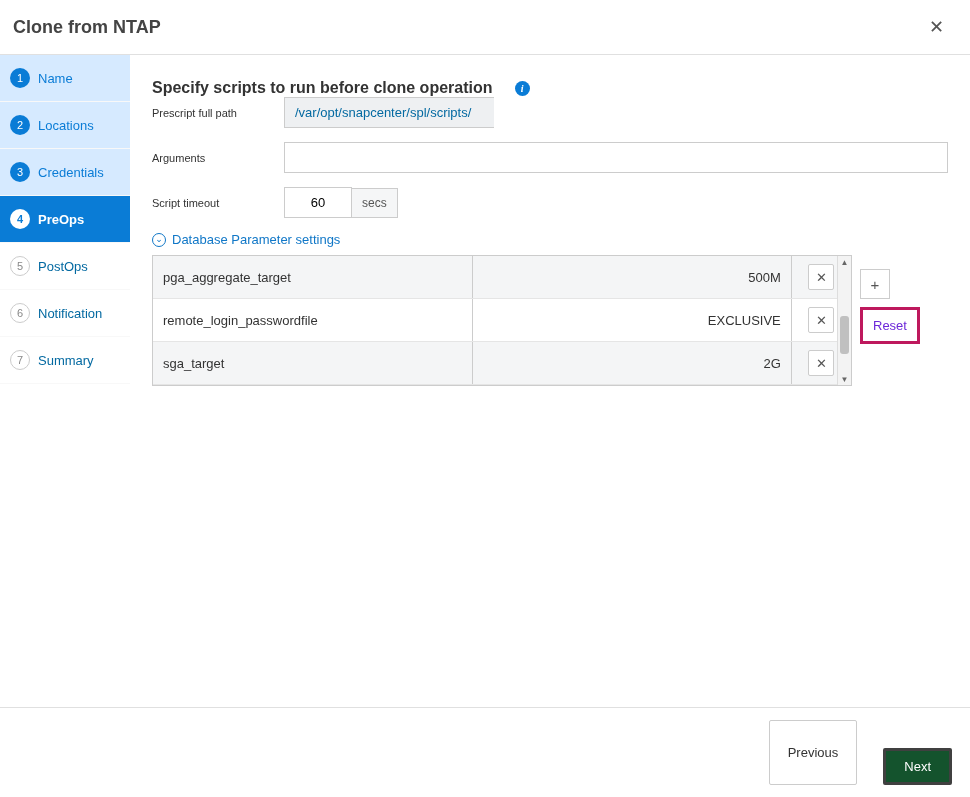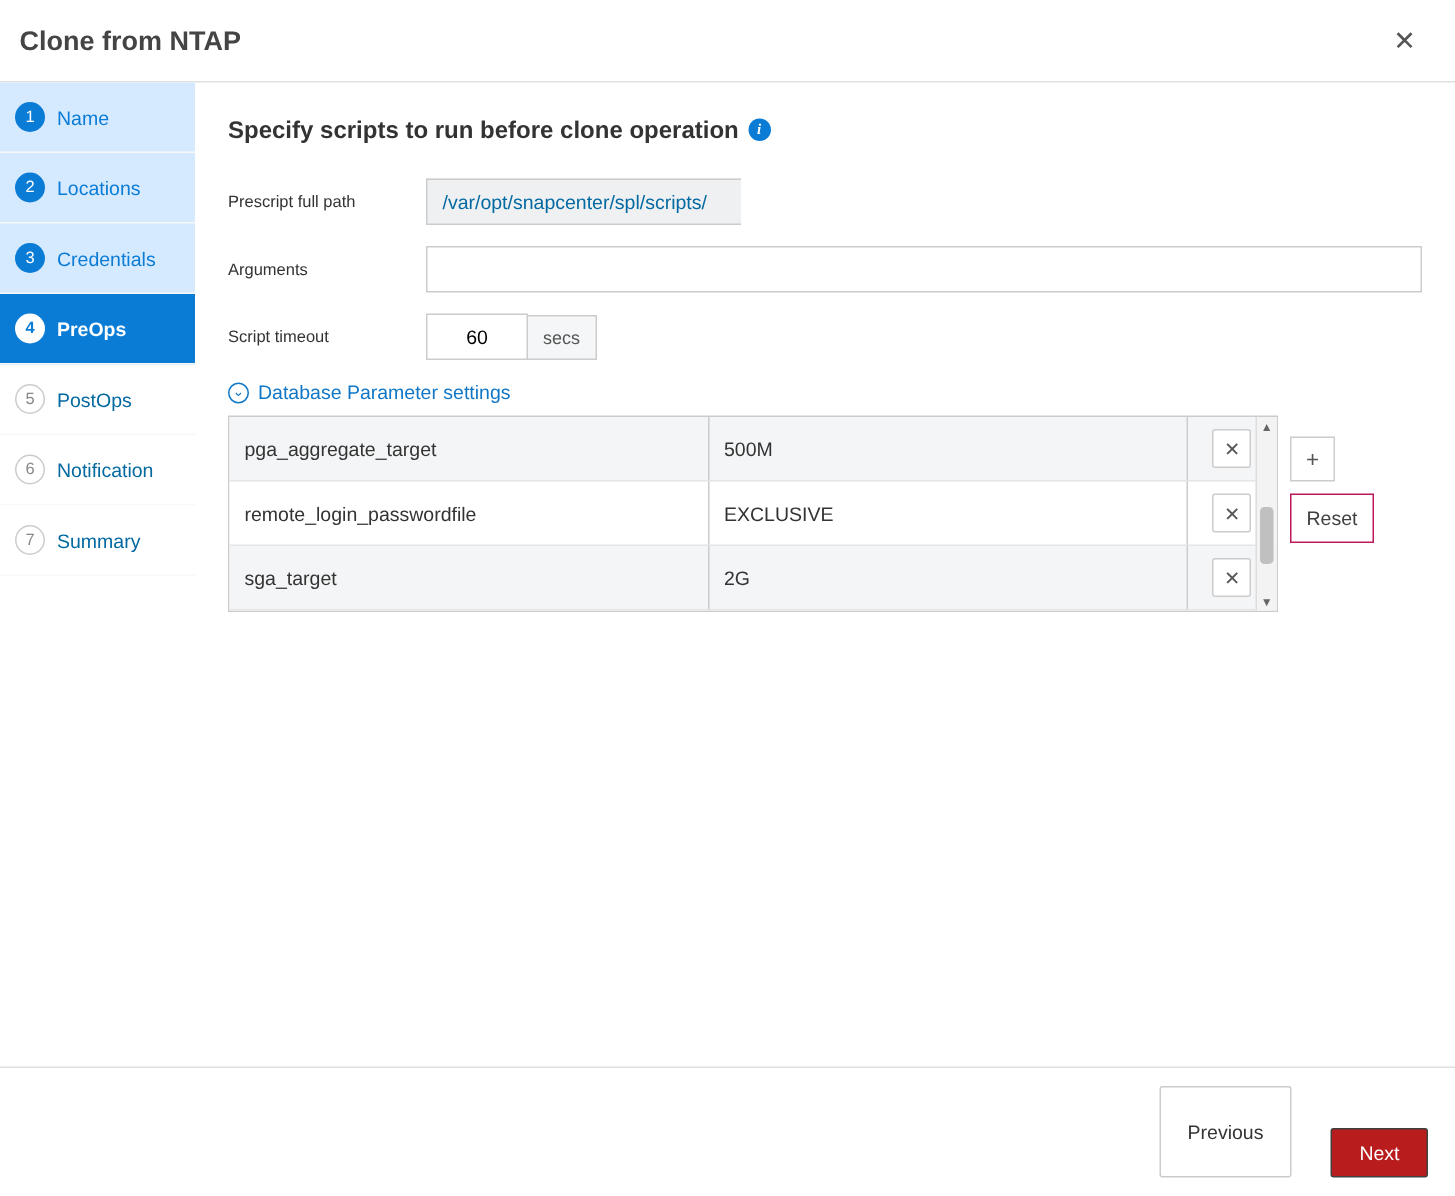--- a/index.html
+++ b/index.html
@@ -18,21 +18,21 @@
 .step.pending { background: #fff; color: #888; }
 .step-circle { width: 20px; height: 20px; border-radius: 50%; display: flex; align-items: center; justify-content: center; font-size: 11px; margin-right: 8px; flex-shrink: 0; }
 .step.done .step-circle { background: #0a7cd6; color: #fff; }
 .step.active .step-circle { background: #fff; color: #0a7cd6; font-weight: 600; }
 .step.pending .step-circle { background: #fff; border: 1px solid #ccc; color: #888; }
 .step.done .step-label { color: #0a7cd6; }
 .step.active .step-label { color: #fff; font-weight: 600; }
 .step.pending .step-label { color: #0369a1; }
 
 .main { flex: 1; padding: 24px 22px 10px 22px; overflow: auto; }
-.section-title { font-size: 16px; font-weight: 600; color: #333; display: flex; align-items: flex-start; gap: 6px; margin-bottom: 22px; }
+.section-title { font-size: 16px; font-weight: 600; color: #333; display: flex; align-items: center; gap: 22px; }
 .info-icon { width: 15px; height: 15px; border-radius: 50%; background: #0a7cd6; color: #fff; display: inline-flex; align-items: center; justify-content: center; font-size: 10px; font-weight: 700; font-style: italic; font-family: Georgia, serif; }
 
 .form-row { display: flex; align-items: center; margin-bottom: 14px; }
 .form-label { width: 132px; font-size: 11px; color: #333; flex-shrink: 0; }
 .path-group { display: flex; flex: 1; max-width: 636px; }
 .path-prefix { background: #eef0f2; border: 1px solid #ccc; border-right: none; padding: 7px 10px; font-size: 13px; color: #0369a1; min-width: 210px; }
 .path-input { flex: 1; border: 1px solid #ccc; padding: 7px 8px; font-size: 13px; outline: none; }
 .args-input { width: 665px; border: 1px solid #ccc; padding: 7px 8px; font-size: 13px; outline: none; }
 .timeout-input { width: 68px; border: 1px solid #ccc; padding: 7px 6px; text-align: center; font-size: 13px; outline: none; }
 .secs-label { border: 1px solid #ccc; background:#f5f6f7; border-left: none; padding: 7px 10px; font-size: 12px; color: #555; text-align: center; }
@@ -40,37 +40,37 @@
 .collapsible { display: flex; align-items: center; gap: 6px; color: #1077c7; font-size: 13px; margin-bottom: 8px; cursor: pointer; }
 .coll-chev { width: 14px; height: 14px; border: 1.3px solid #1077c7; border-radius: 50%; display:inline-flex; align-items:center; justify-content:center; font-size:9px; line-height:1; }
 
 .param-area { display: flex; gap: 8px; align-items: flex-start; }
 .param-table-wrap { border: 1px solid #ccc; width: 700px; position: relative; }
 .param-table { width: 100%; border-collapse: collapse; }
 .param-table tr:nth-child(odd) { background: #f4f5f6; }
 .param-table tr:nth-child(even) { background: #fff; }
 .param-table td { border-right: 1px solid #ccc; border-bottom: 1px solid #e5e5e5; padding: 8px 10px; font-size: 13px; color: #333; }
 .param-table td.name-col { width: 310px; }
-.param-table td.val-col { width: 310px; }
+.param-table td.val-col { width: 310px; text-align: right; }
 .param-table td.del-col { width: 58px; text-align: center; border-right: none; }
 .del-btn { width: 26px; height: 26px; border: 1px solid #ccc; background: #fff; border-radius: 2px; cursor: pointer; font-size: 13px; color:#555; display:inline-flex; align-items:center; justify-content:center; }
 .scroll-col { width: 14px; background: #f3f3f3; position:absolute; right:0; top:0; bottom:0; border-left:1px solid #ddd; }
 .scroll-up, .scroll-down { position:absolute; left:0; right:0; height:12px; display:flex; align-items:center; justify-content:center; font-size:8px; color:#666; }
 .scroll-up { top:0; }
 .scroll-down { bottom:0; }
 .scroll-thumb { position:absolute; left:2px; right:2px; top:60px; height:38px; background:#c0c0c0; border-radius:3px; }
 
 .side-buttons { display:flex; flex-direction:column; gap:8px; margin-top:14px; }
 .sq-btn { width: 30px; height: 30px; border: 1px solid #ccc; background: #fff; cursor: pointer; font-size: 15px; color:#555; }
-.reset-btn { padding: 8px 10px; border: 1px solid #be185d; background: #fff; cursor: pointer; font-size: 13px; color:#404040; }
+.reset-btn { padding: 8px 10px; border: 3px solid #be185d; background: #fff; cursor: pointer; font-size: 13px; color:#6d28d9; }
 
 .footer { position: absolute; bottom: 0; left: 0; right: 0; border-top: 1px solid #e0e0e0; padding: 12px 18px; display: flex; justify-content: flex-end; gap: 26px; background:#fff; }
 .btn { padding: 8px 18px; font-size: 13px; border-radius: 2px; cursor: pointer; }
 .btn-secondary { background: #fff; border: 1px solid #ccc; color: #333; }
-.btn-primary { background: #b91c1c; border: 1px solid #404040; color: #fff; margin-top: 28px; }
+.btn-primary { background: #14532d; border: 3px solid #404040; color: #fff; margin-top: 28px; }
 </style>
 </head>
 <body>
 
 <div class="dialog-header">
   <div class="dialog-title">Clone from NTAP</div>
   <div class="close-x">✕</div>
 </div>
 
 <div class="body-area">

